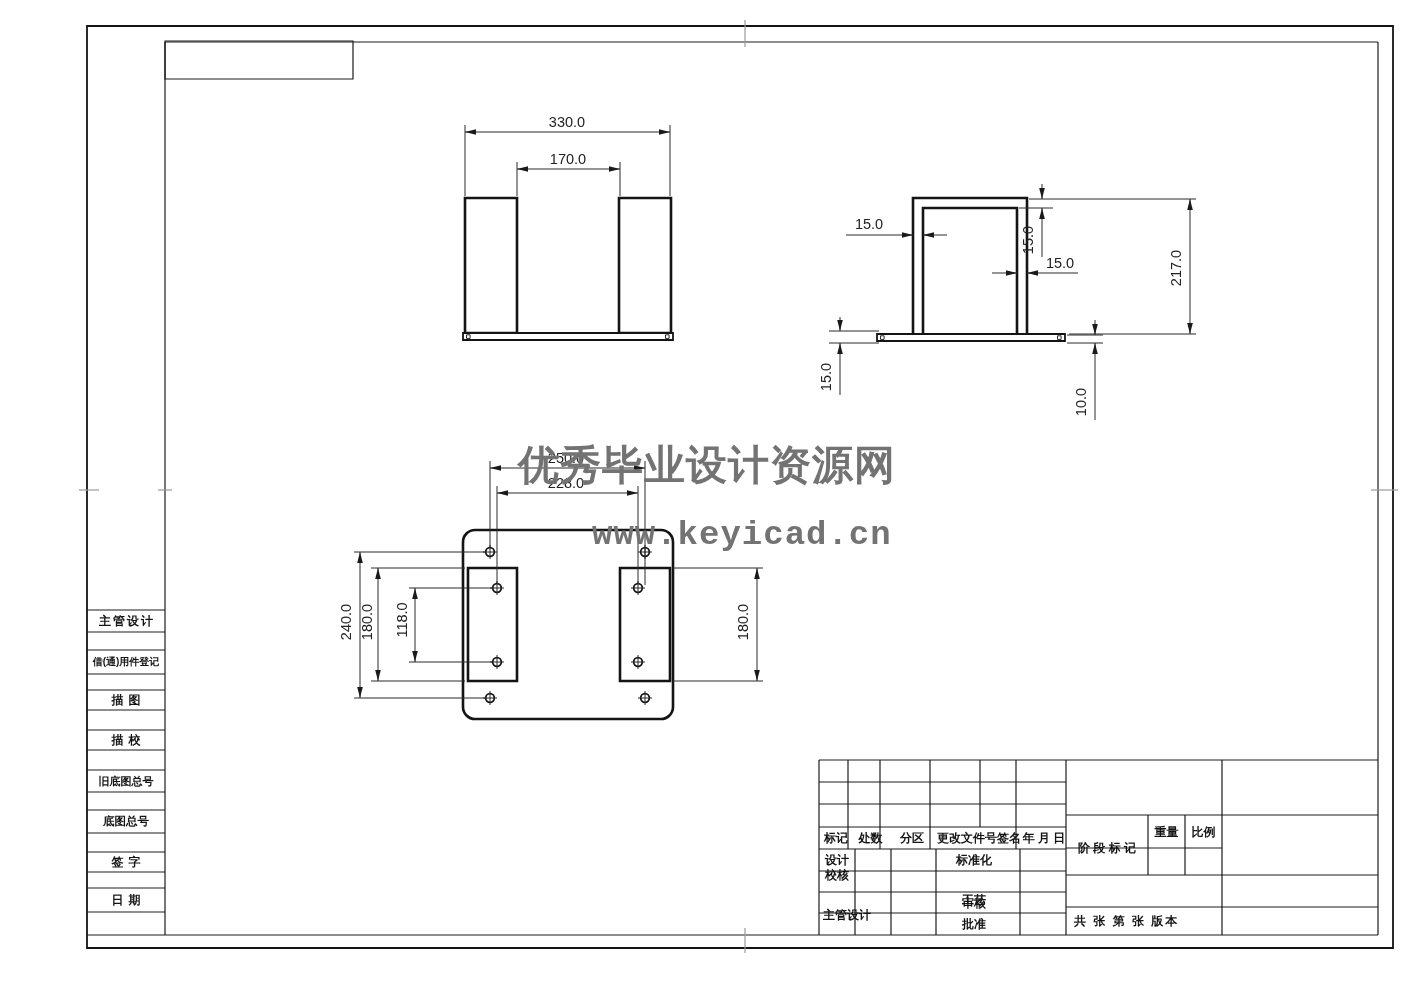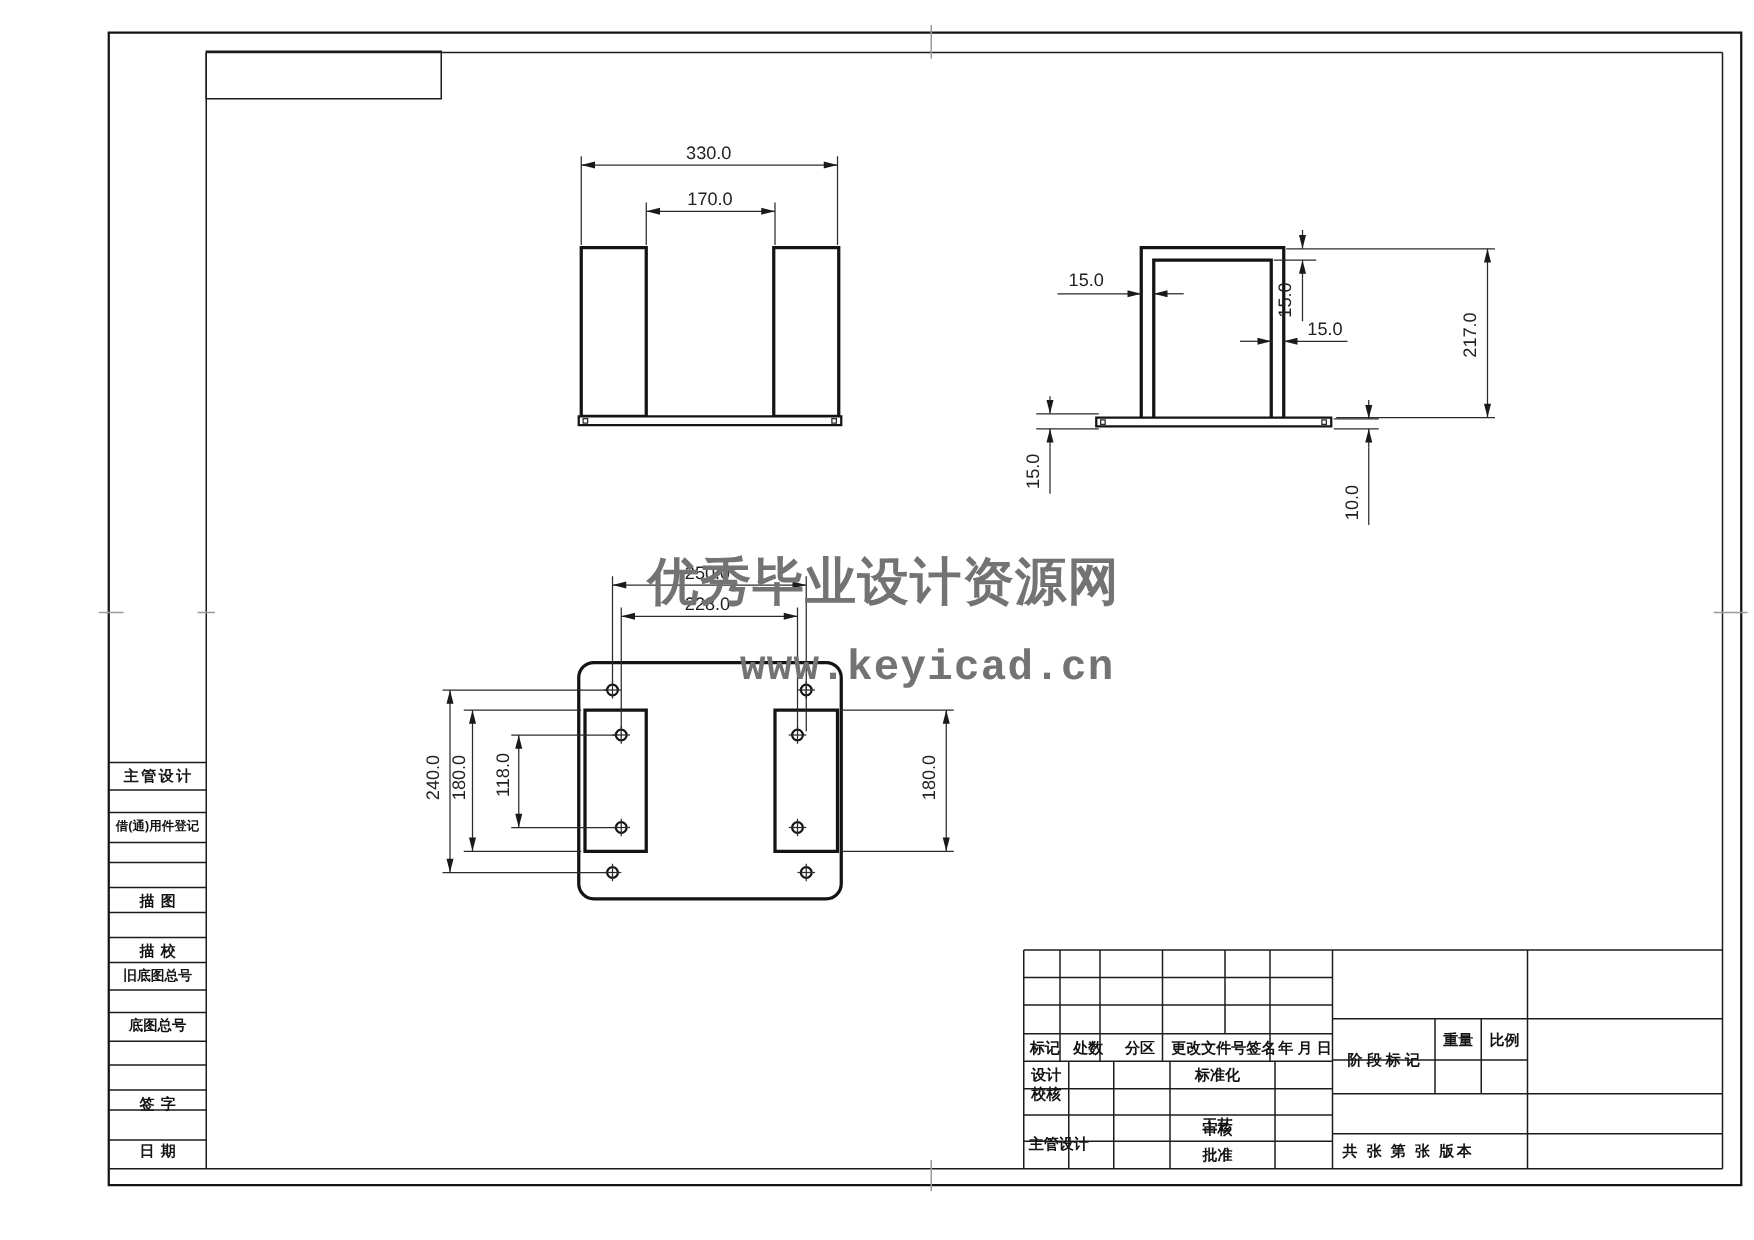--- a/index.html
+++ b/index.html
@@ -7,21 +7,21 @@
     width:1403px;height:992px;position:relative;background:#ffffff;
     font-family:"Liberation Sans",sans-serif;overflow:hidden;
   }
   #cad{position:absolute;left:0;top:0;z-index:1;}
   .lbl{
     position:absolute;z-index:2;display:flex;align-items:center;justify-content:center;
     font-family:"Liberation Sans","DejaVu Sans",sans-serif;font-weight:bold;color:#141414;
     font-size:12px;white-space:nowrap;line-height:1;
   }
   .lbl.small{font-size:10px;letter-spacing:0;}
-  .lbl.sp{letter-spacing:5px;text-indent:5px;margin-top:21px;}
+  .lbl.sp{letter-spacing:5px;text-indent:5px;}
   .lbl.sp2{letter-spacing:2px;text-indent:2px;}
   .lbl.left{justify-content:flex-start;padding-left:6px;}
   .wm{
     position:absolute;z-index:3;color:#737373;font-weight:bold;white-space:nowrap;
   }
   .wm1{font-family:"Liberation Serif","DejaVu Serif",serif;font-size:41px;letter-spacing:1px;}
   .wm2{font-family:"Liberation Mono","DejaVu Sans Mono",monospace;font-size:34px;letter-spacing:1px;}
   svg line, svg path, svg rect{vector-effect:non-scaling-stroke;}
   .thin{stroke:#2b2b2b;stroke-width:1;fill:none;}
   .thick{stroke:#141414;stroke-width:2.6;fill:none;}

